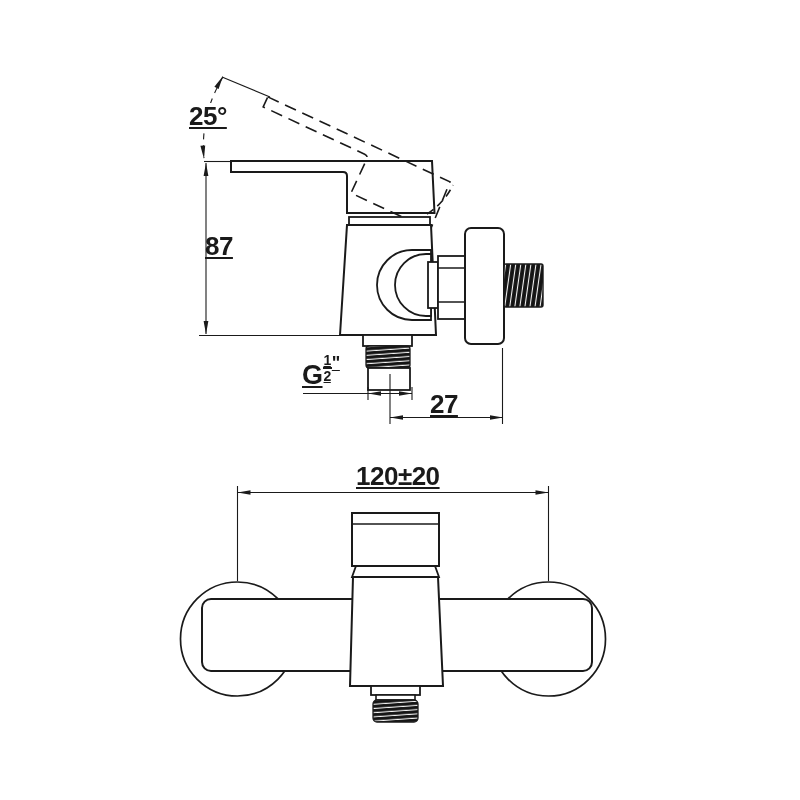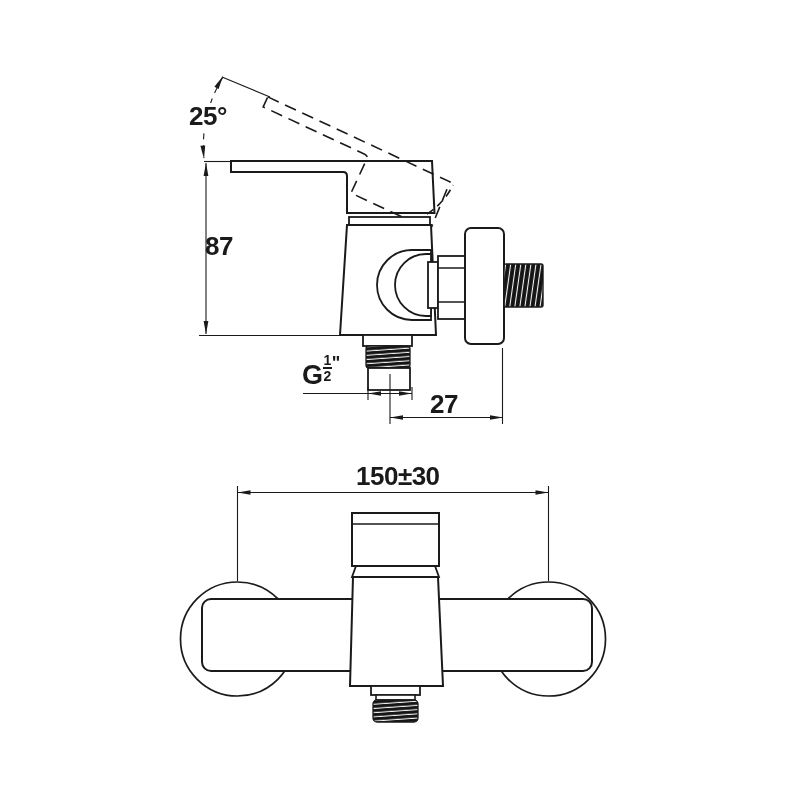--- a/index.html
+++ b/index.html
@@ -3,21 +3,21 @@
 <meta charset="utf-8">
 <style>
   html,body{margin:0;padding:0;background:#fff;}
   .canvas{
     position:relative;width:800px;height:800px;background:#fff;
     font-family:"Liberation Sans", sans-serif;overflow:hidden;
   }
   .canvas svg{position:absolute;left:0;top:0;}
   .dim-label{
     position:absolute;color:#1a1a1a;font-weight:bold;font-size:26px;
-    line-height:26px;letter-spacing:-0.5px;white-space:nowrap;
+    line-height:26px;letter-spacing:-0.5px;white-space:nowrap;text-decoration:underline;
   }
   .knockout{background:#fff;padding:0 2px;}
   .thread-label{display:flex;align-items:flex-start;}
   .thread-label .g{font-size:27px;line-height:26px;}
   .thread-label .frac{
     display:flex;flex-direction:column;align-items:center;
     font-size:14px;line-height:12px;margin-top:-8px;
   }
   .thread-label .num{border-bottom:2px solid #1a1a1a;padding:0 1px 1px 1px;}
   .thread-label .den{padding-top:1px;}
@@ -137,15 +137,15 @@
     <span class="g">G</span>
     <span class="frac">
       <span class="num">1</span>
       <span class="den">2</span>
     </span>
     <span class="quote">"</span>
   </div>
 
   <div class="dim-label" style="left:430px;top:391px;">27</div>
 
-  <div class="dim-label" style="left:356px;top:463px;">150±30</div>
+  <div class="dim-label" style="left:356px;top:463px;">120±20</div>
 
 </div>
 
 </body></html>

